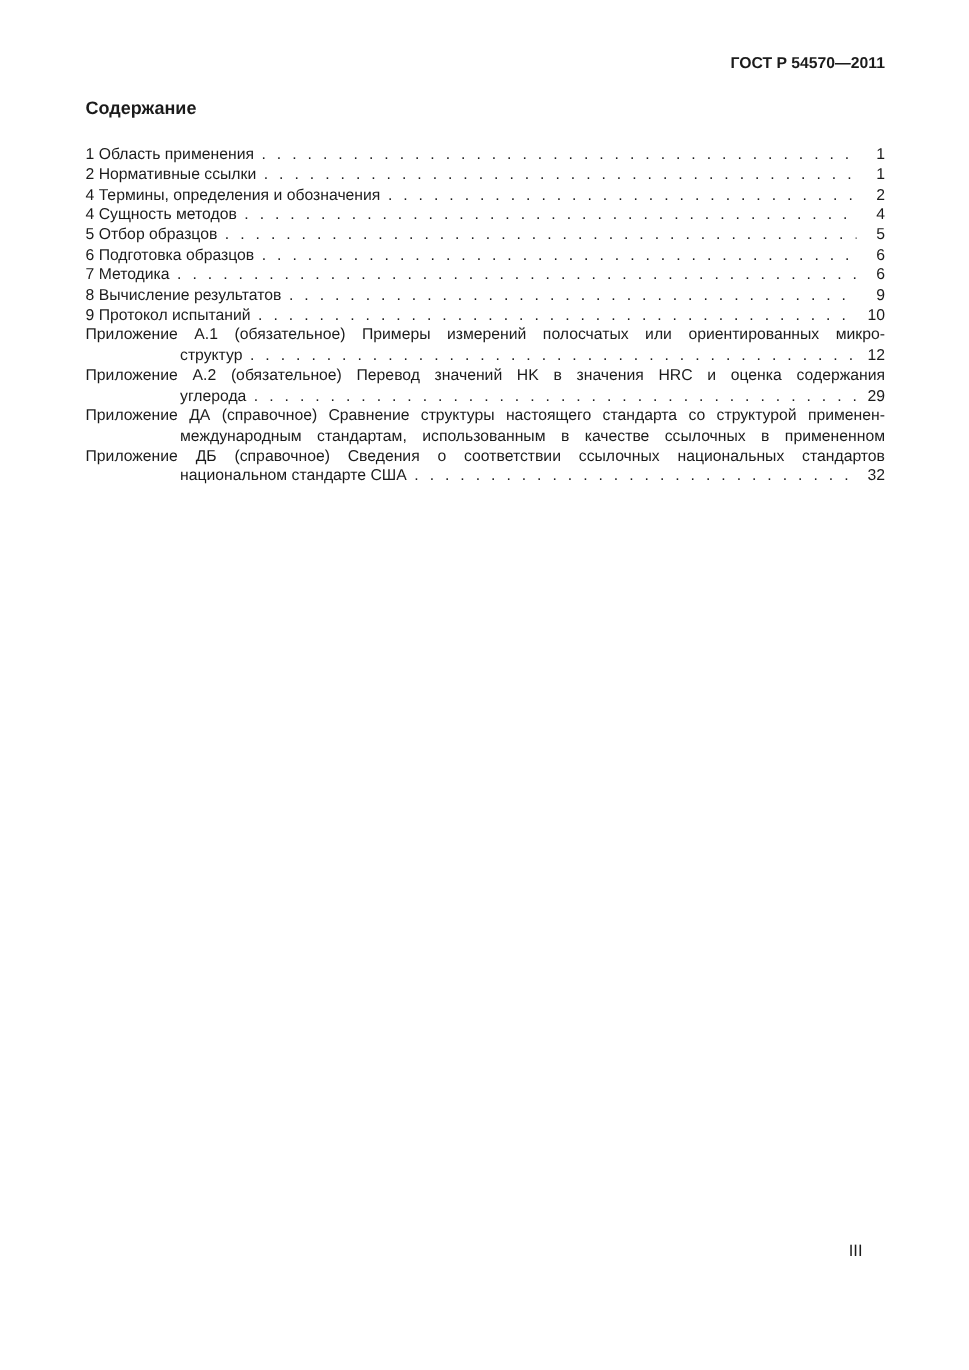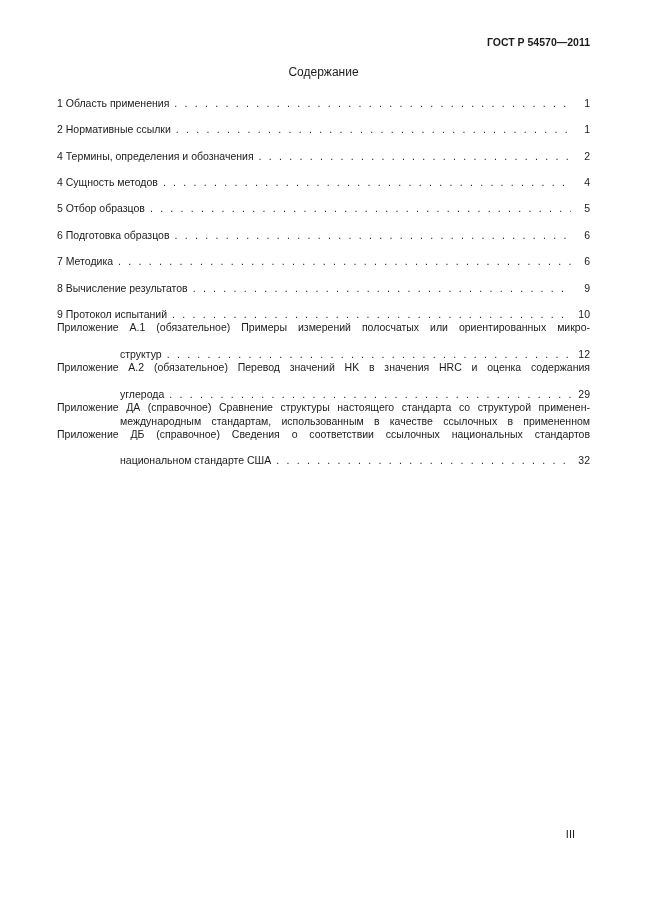--- a/index.html
+++ b/index.html
@@ -15,27 +15,27 @@
     line-height: 13.4px;
     overflow: hidden;
   }
   .content { padding: 36px 56px 0 57px; }
   .doc-header {
     text-align: right;
     font-weight: bold;
     font-size: 10.5px;
   }
   .doc-title {
-    text-align: center;
-    font-weight: normal;
+    text-align: left;
+    font-weight: bold;
     font-size: 12px;
     margin-top: 17px;
   }
   .toc { margin-top: 17px; }
-  .toc-row { display: flex; align-items: flex-start; margin-top: 13px; }
+  .toc-row { display: flex; align-items: flex-start; }
   .toc-label { white-space: nowrap; flex: 0 0 auto; }
   .leader {
     flex: 1 1 auto;
     overflow: hidden;
     white-space: nowrap;
     min-width: 10px;
     margin-left: 5px;
     margin-right: 3px;
   }
   .leader::after {

